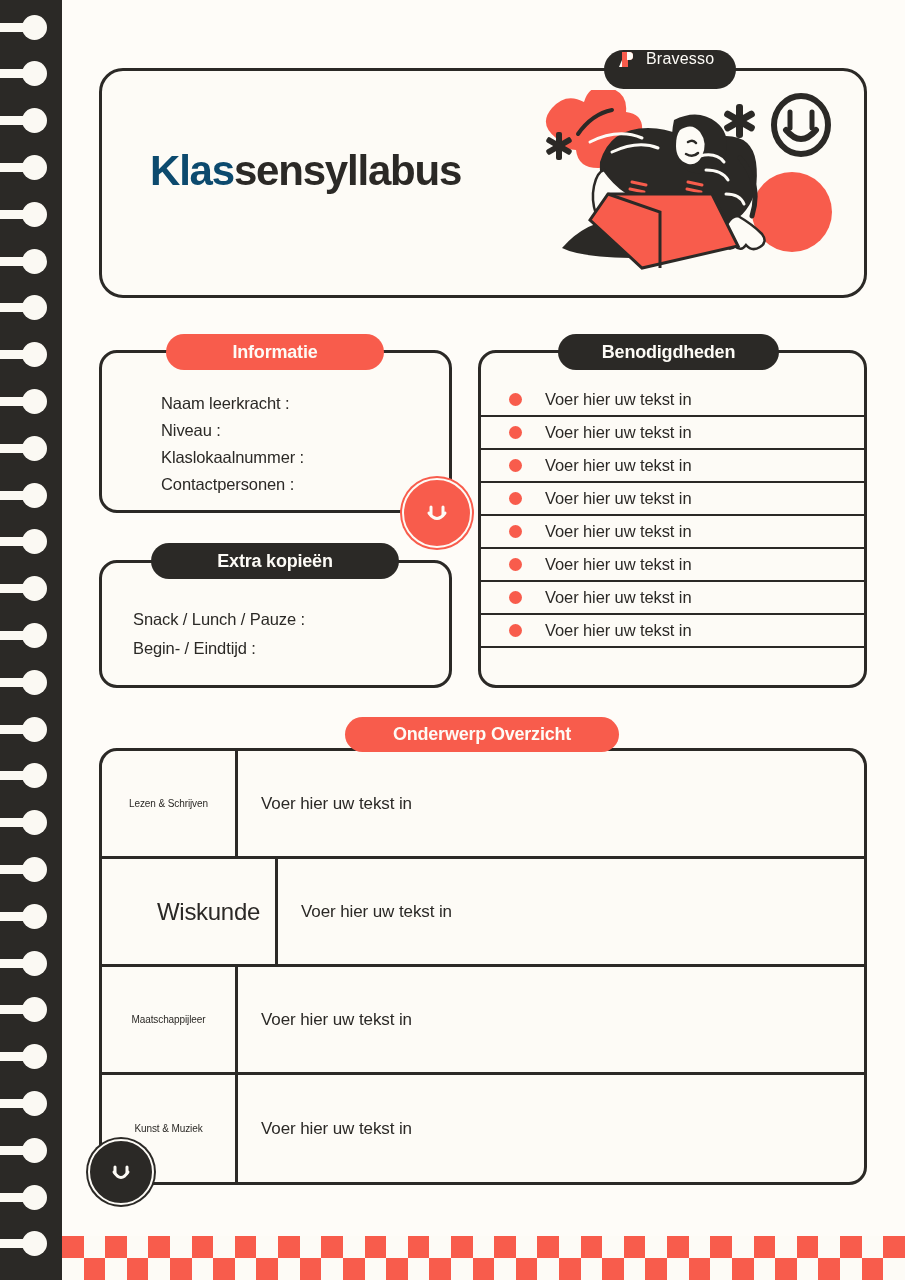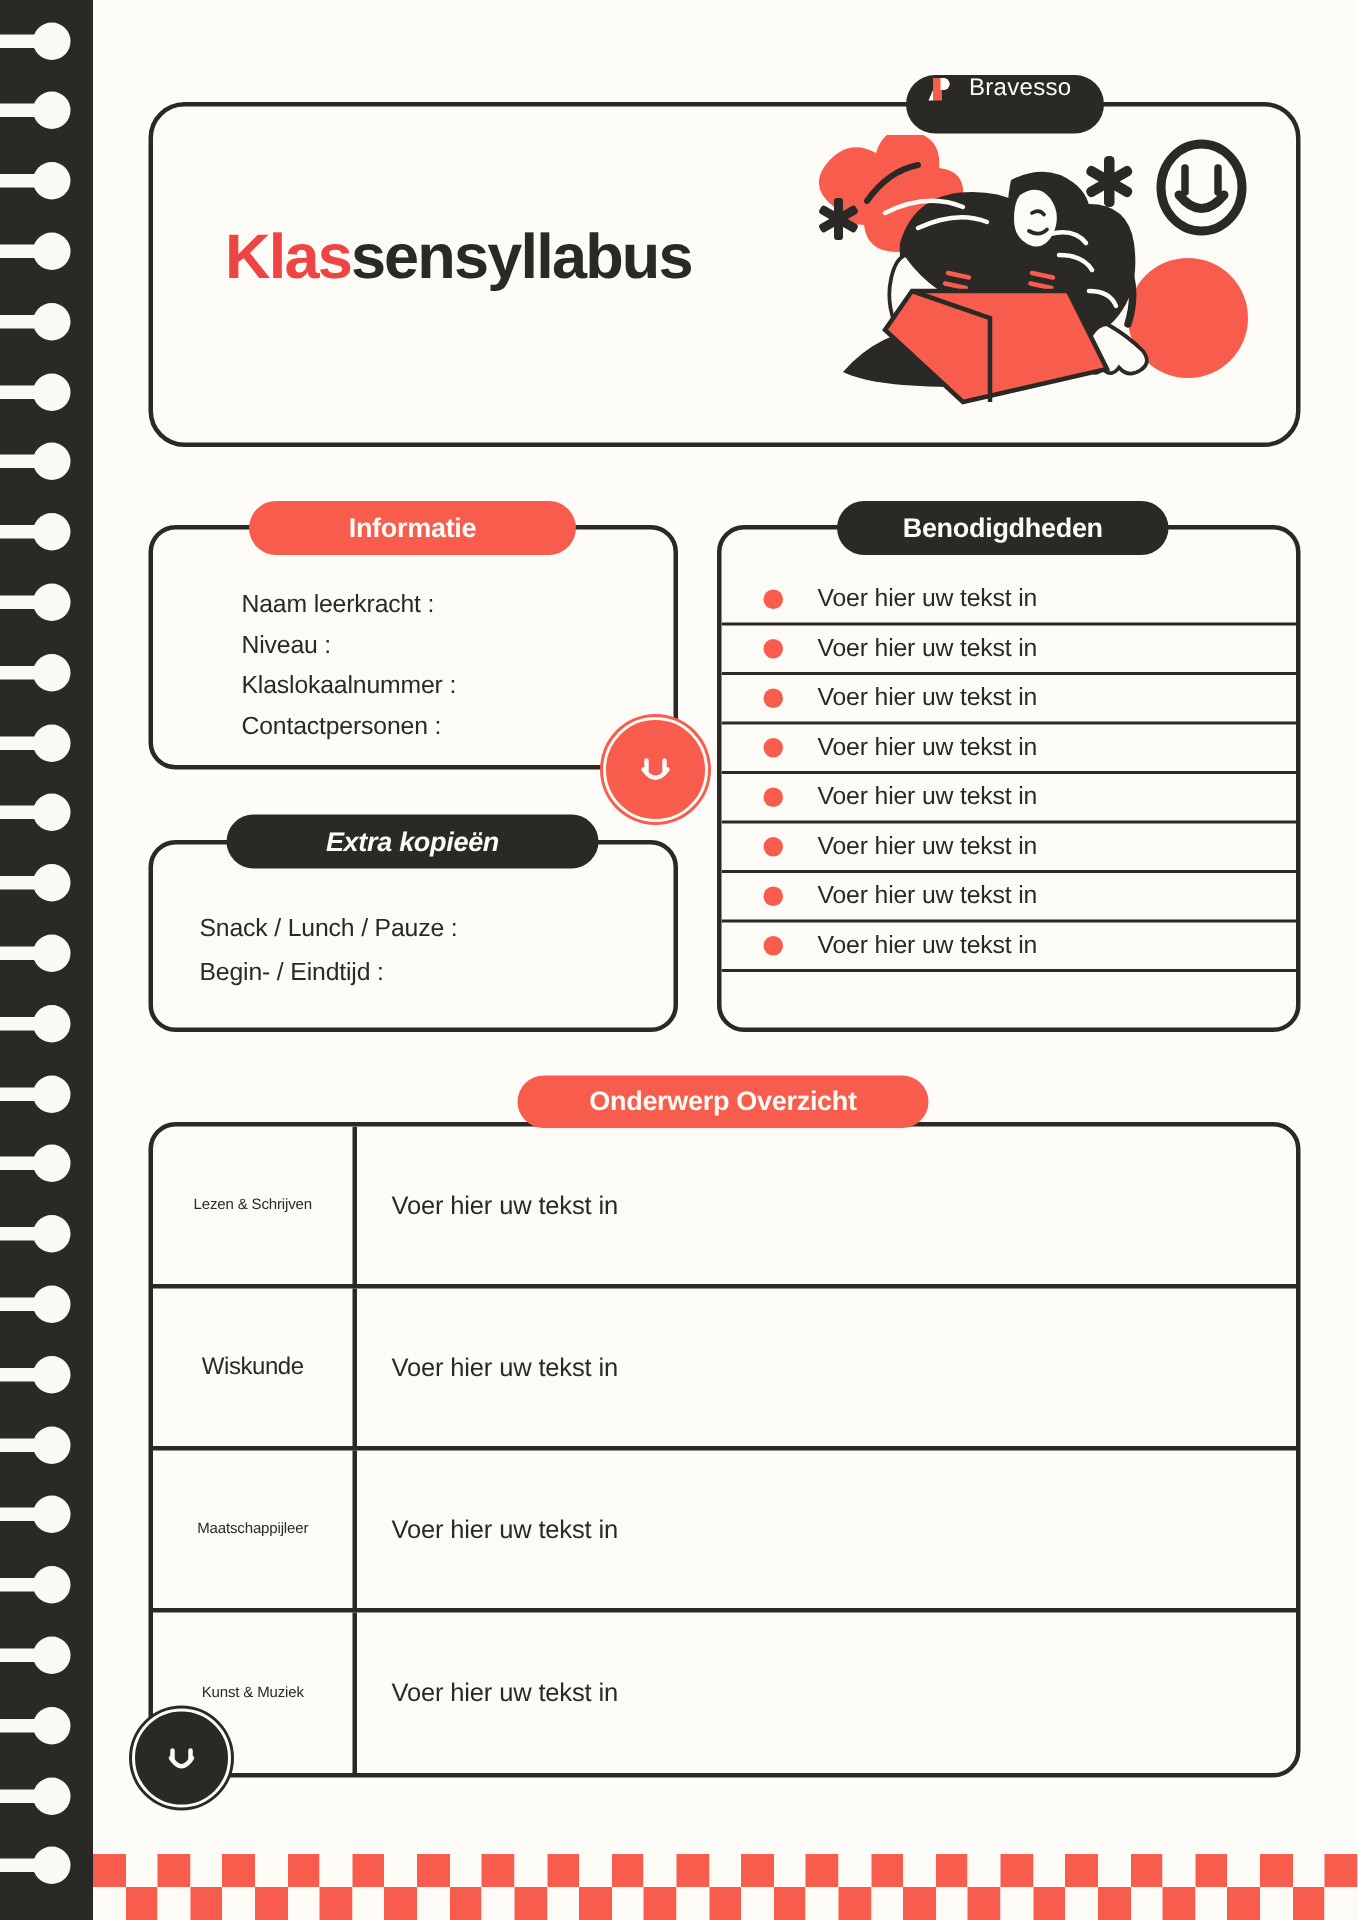--- a/index.html
+++ b/index.html
@@ -68,21 +68,21 @@
 
   #page-title {
     position: absolute;
     left: 48px; top: 76px;
     font-size: 42px;
     font-weight: bold;
     letter-spacing: -1.2px;
     color: #2B2926;
     white-space: nowrap;
   }
-  #page-title .accent { color: #ef4444; }
+  #page-title .accent { color: #0c4a6e; }
 
   #brand-badge {
     position: absolute;
     left: 604px; top: 50px;
     height: 39px;
     padding: 0 22px 0 14px;
     background: #2B2926;
     border-radius: 20px;
     display: flex;
     gap: 9px;
@@ -134,21 +134,21 @@
   #info-panel  { left: 99px;  top: 350px; width: 353px; height: 163px; }
   #info-lines  { position: absolute; left: 31px; top: 37px; margin-left: 28px; }
   #info-lines .line {
     font-size: 16.5px;
     color: #2B2926;
     line-height: 27px;
     letter-spacing: -0.1px;
   }
 
   
-  #extra-pill  { left: 151px; top: 543px; width: 248px; font-style: italic; }
+  #extra-pill  { left: 151px; top: 543px; width: 248px; }
   #extra-panel { left: 99px;  top: 560px; width: 353px; height: 128px; }
   #extra-lines { position: absolute; left: 31px; top: 42px; }
   #extra-lines .line {
     font-size: 16.5px;
     color: #2B2926;
     line-height: 29px;
     letter-spacing: -0.1px;
   }
 
   
@@ -225,21 +225,21 @@
     flex: 0 0 136px;
     border-right: 3px solid #2B2926;
     display: flex;
     align-items: center;
     justify-content: center;
     text-align: center;
     color: #2B2926;
     padding: 0 6px;
   }
   .subject-label.small { font-size: 10px; letter-spacing: -0.1px; }
-  .subject-label.big   { font-size: 16px; letter-spacing: -0.3px; }
+  .subject-label.big   { font-size: 24px; letter-spacing: -0.3px; margin-left: 40px; }
   .subject-value {
     flex: 1 1 auto;
     display: flex;
     align-items: center;
     padding-left: 23px;
     font-size: 17px;
     color: #2B2926;
     letter-spacing: -0.1px;
   }
 

